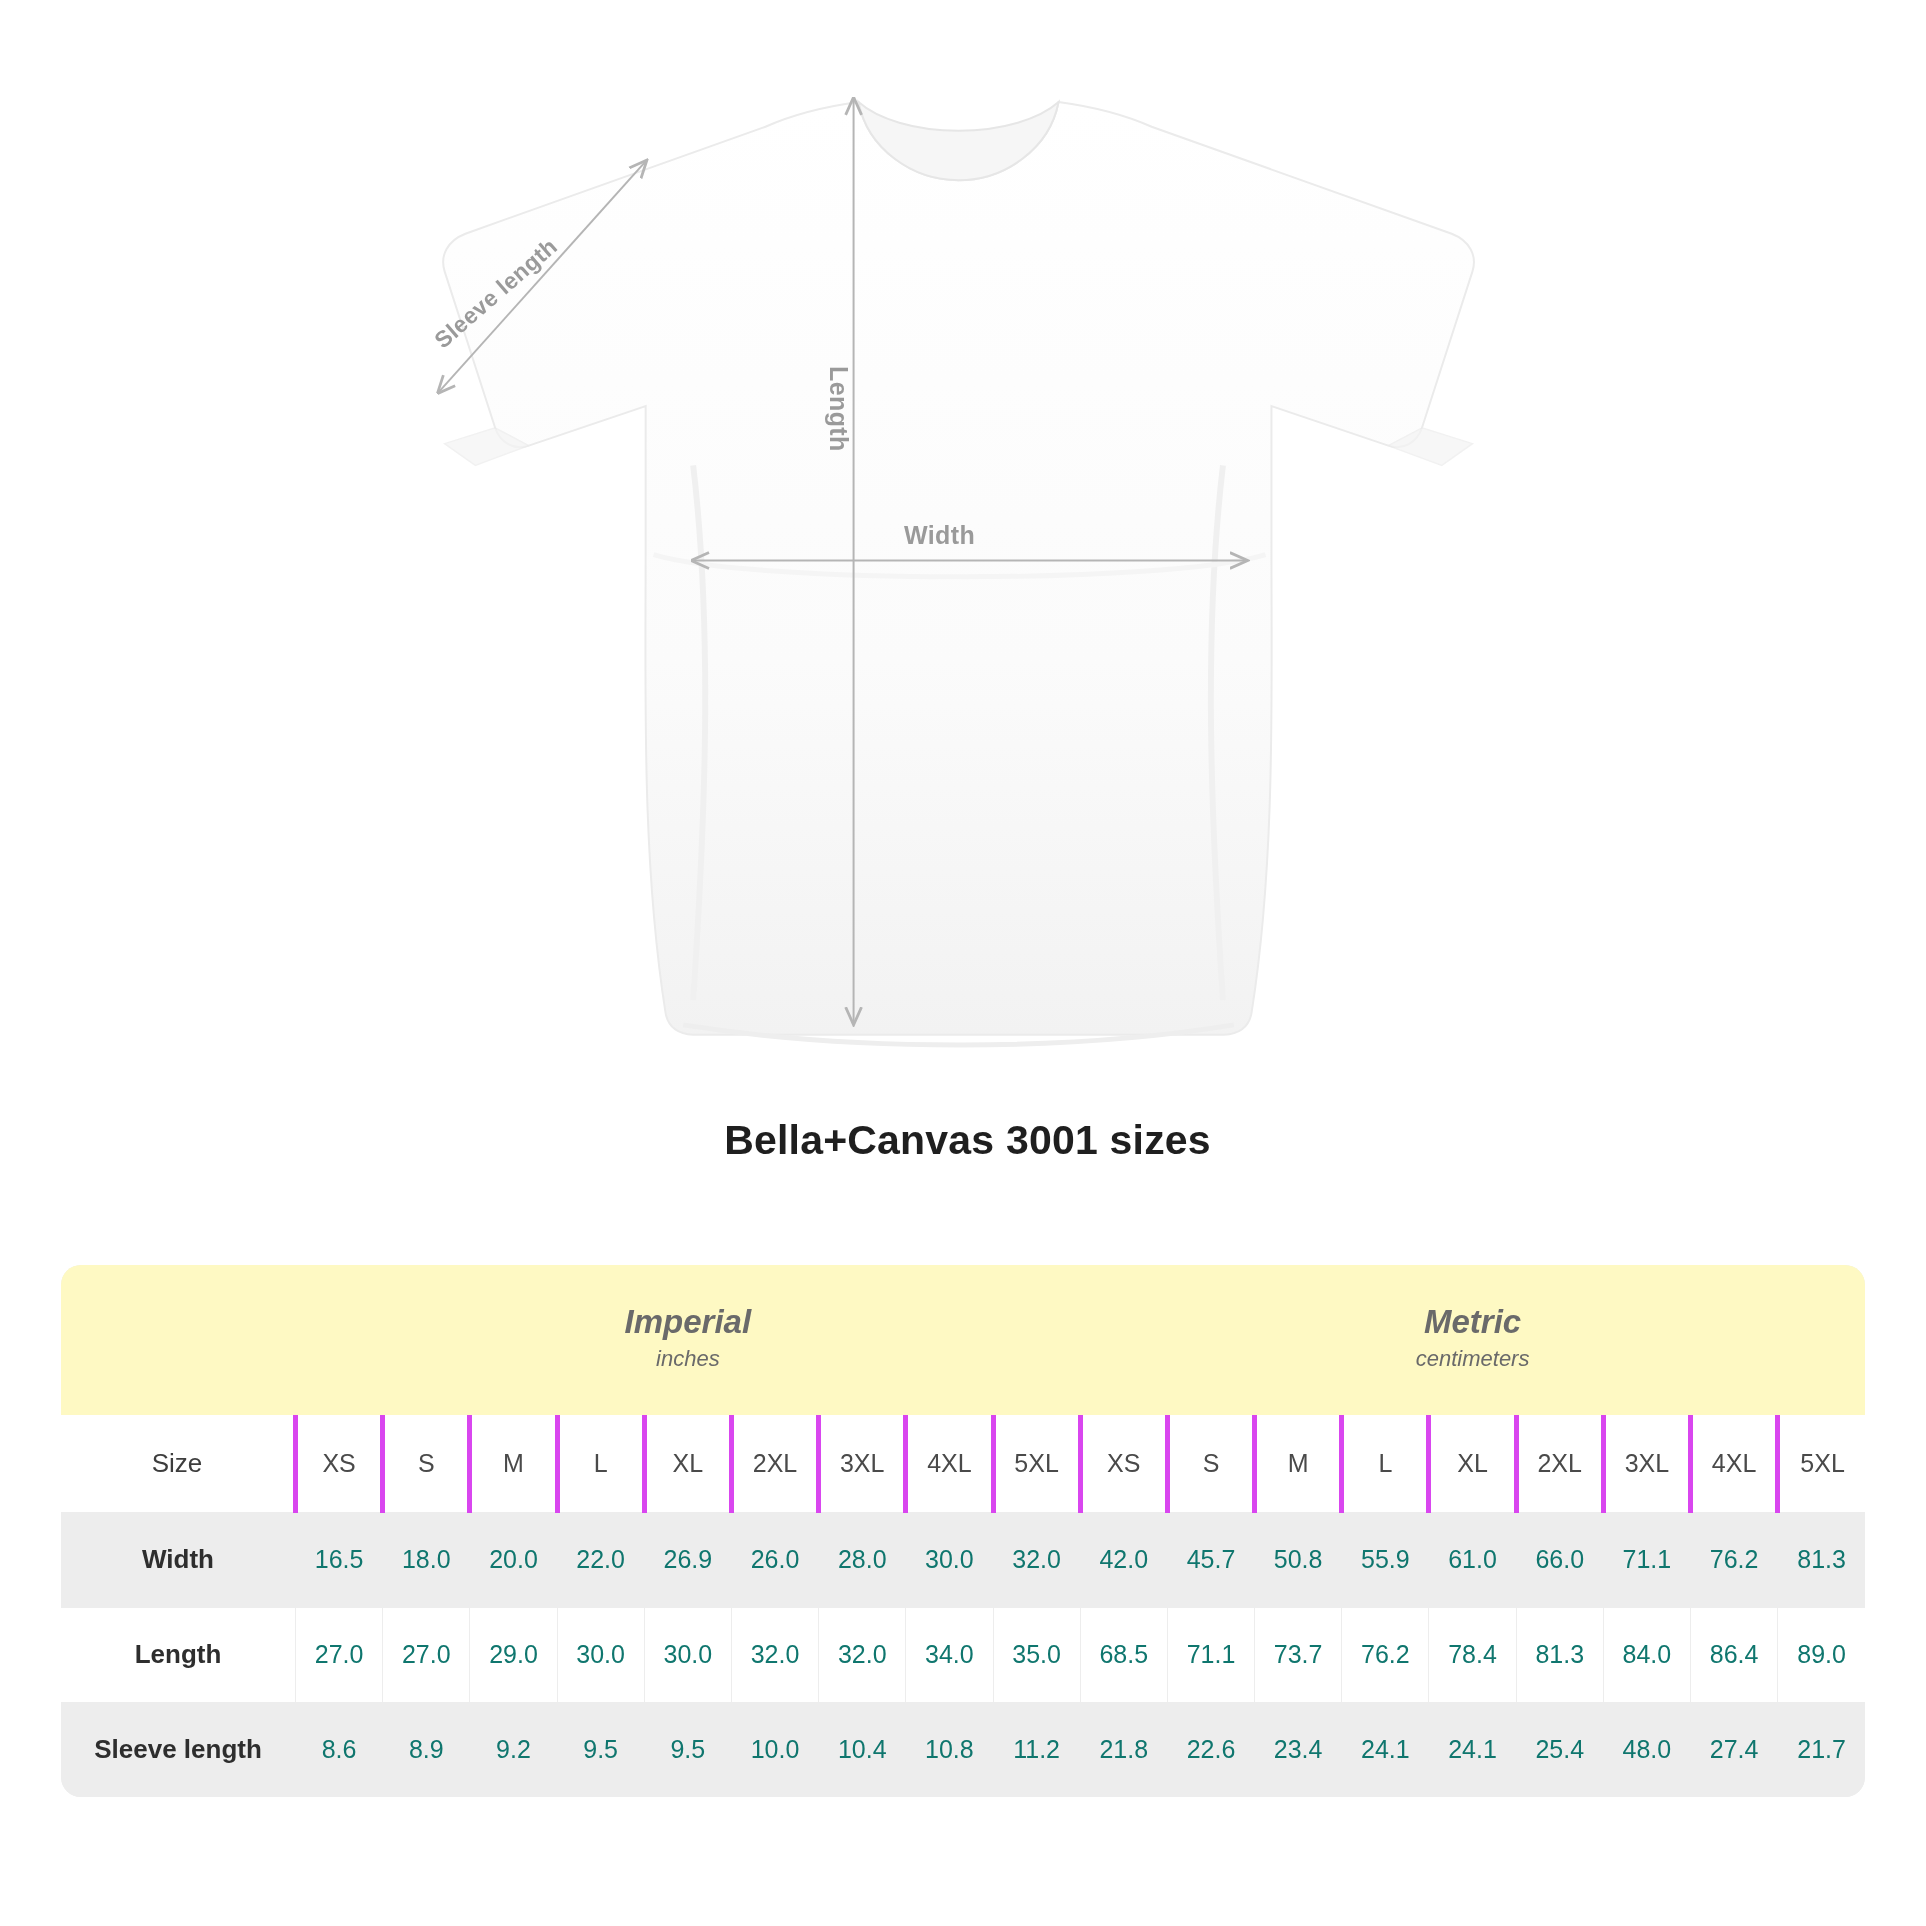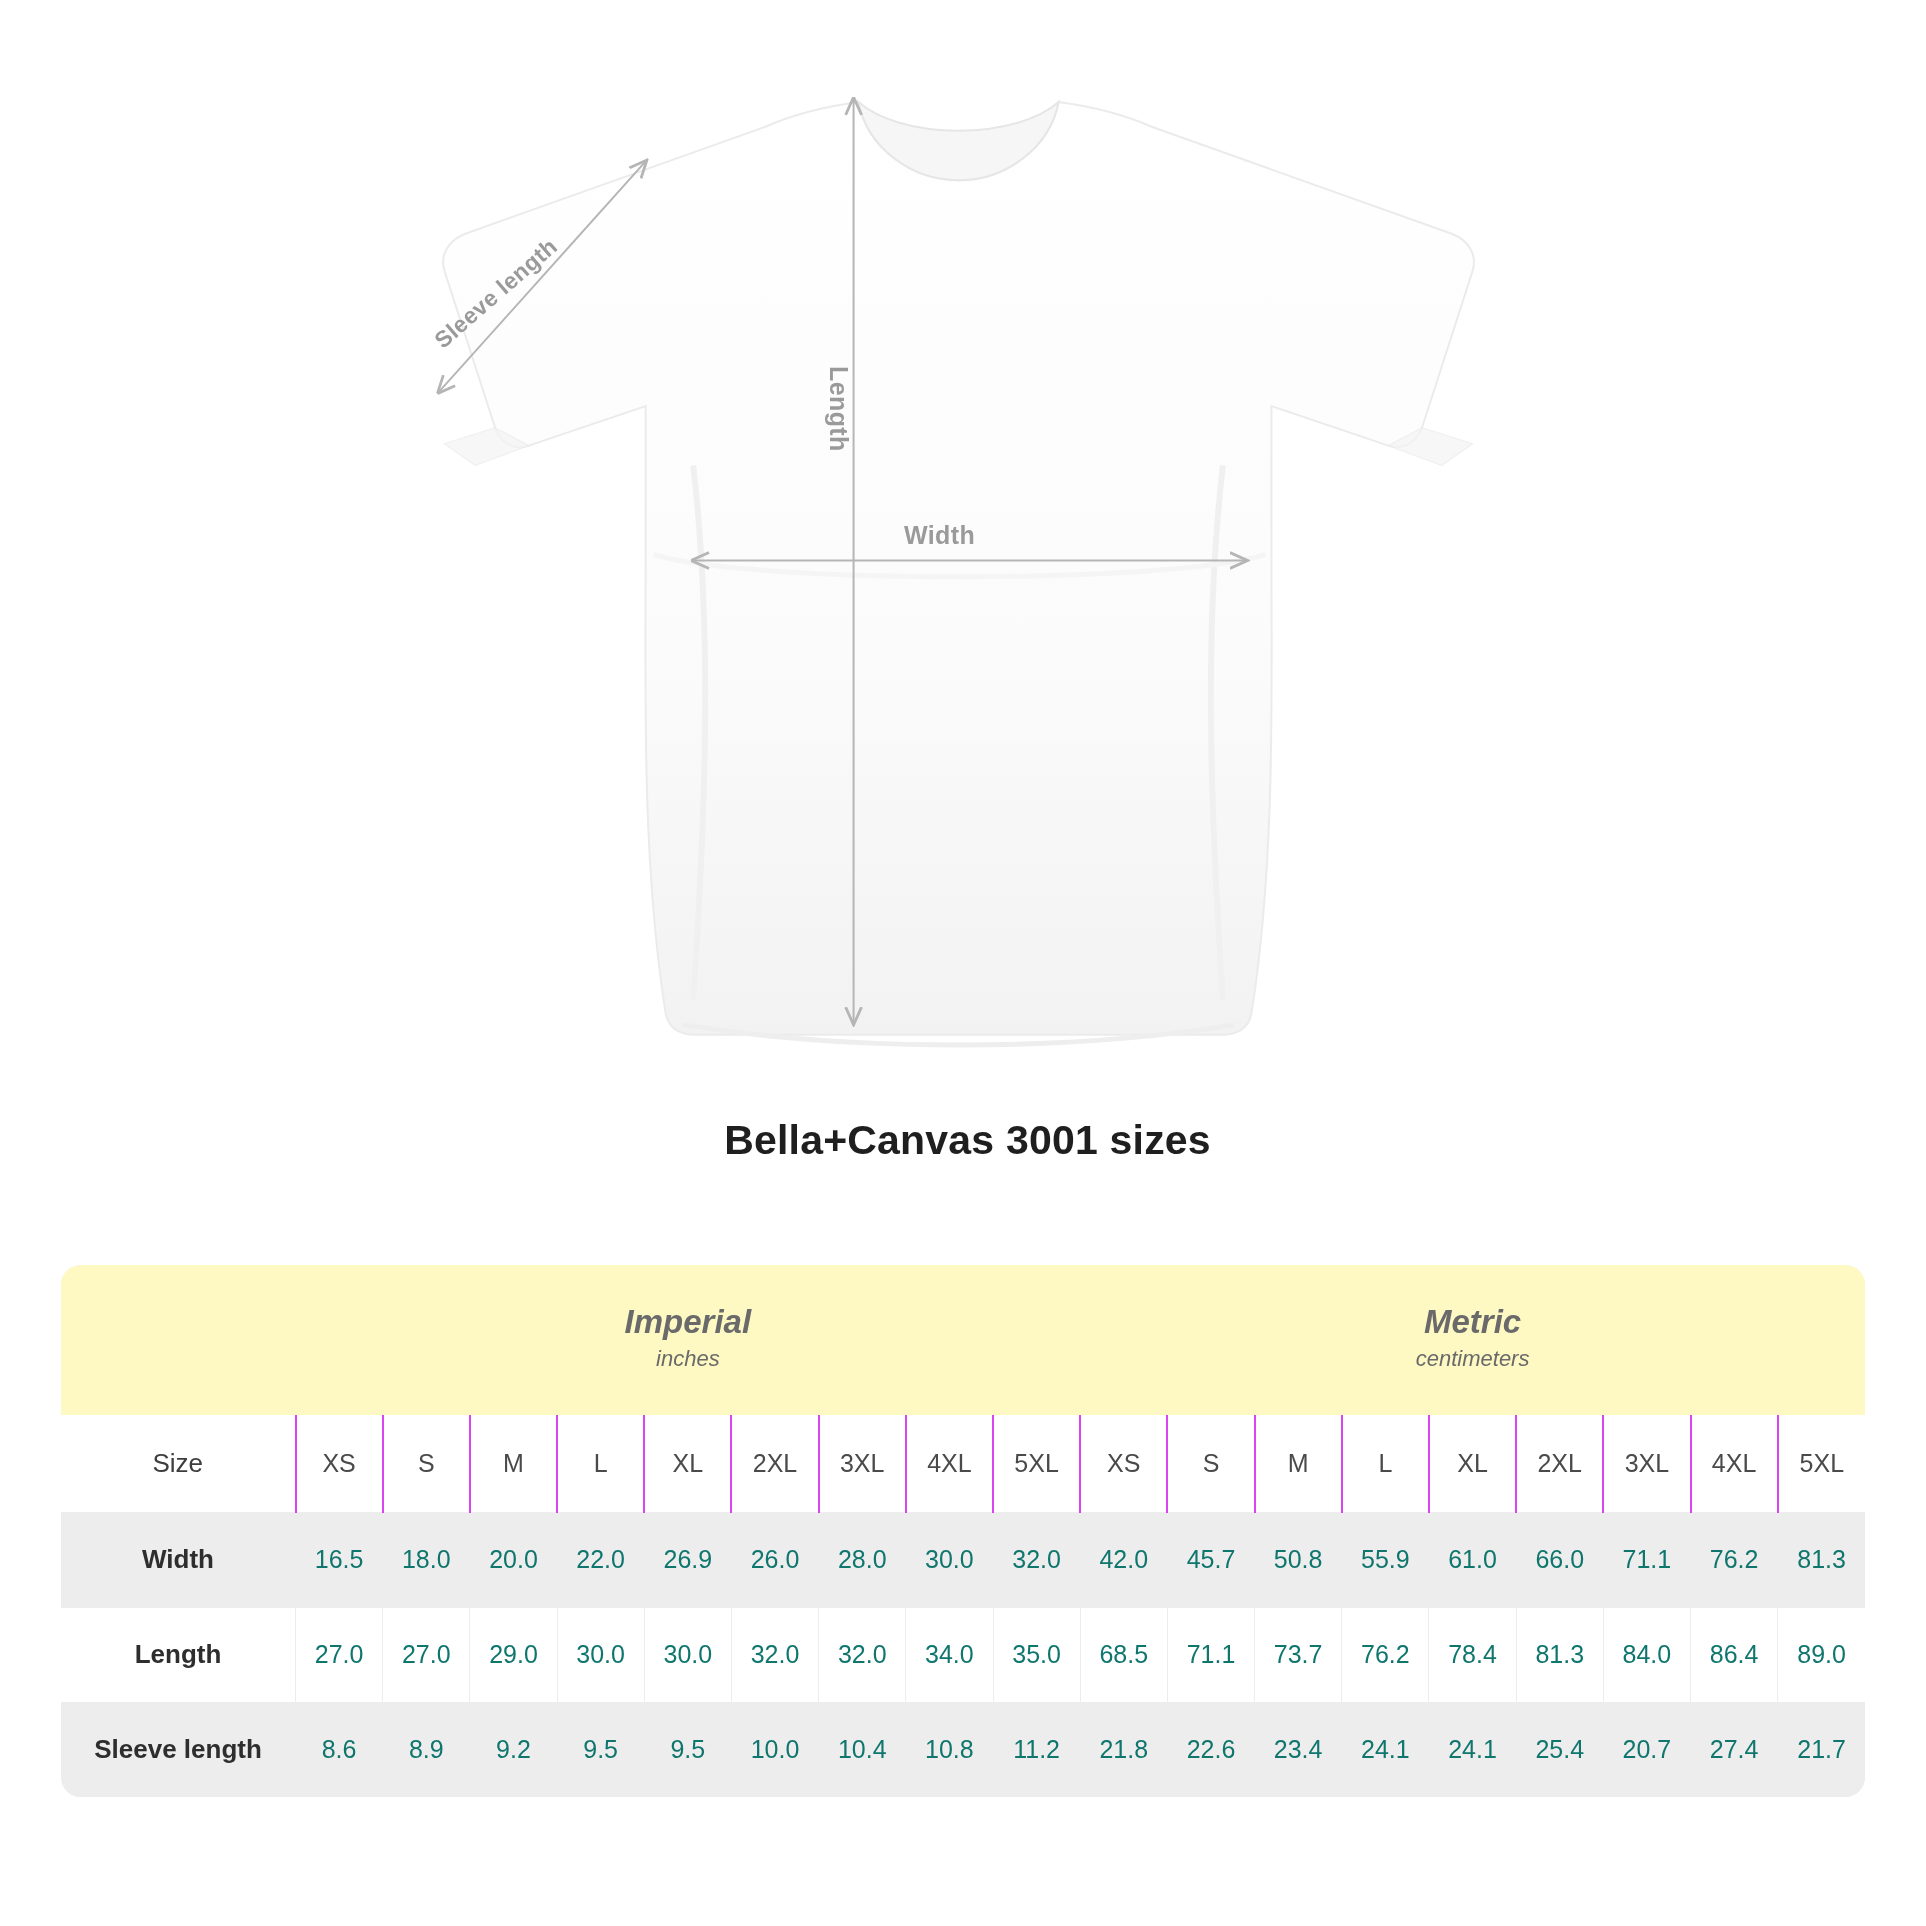--- a/index.html
+++ b/index.html
@@ -114,21 +114,21 @@
     color: #6a6a6a;
     line-height: 1.6;
   }
 
   .hdr-row th {
     height: 97px;
     background: #ffffff;
     color: #4a4a4a;
     font-weight: bold;
     font-size: 25px;
-    border-right: 2px solid #d946ef;
+    border-right: 5px solid #d946ef;
   }
   .hdr-row th:last-child { border-right: none; }
   .hdr-row th.rowlabel {
     font-size: 26px;
     color: #3d3d3d;
   }
 
   tr.data-row td {
     height: 95px;
     font-size: 25px;
@@ -332,21 +332,21 @@
             <td>10.0</td>
             <td>10.4</td>
             <td>10.8</td>
             <td>11.2</td>
             <td>21.8</td>
             <td>22.6</td>
             <td>23.4</td>
             <td>24.1</td>
             <td>24.1</td>
             <td>25.4</td>
-            <td>20.7</td>
+            <td>48.0</td>
             <td>27.4</td>
             <td>21.7</td>
           </tr>
         </tbody>
     </table>
   </div>
 
 </div>
 
 

